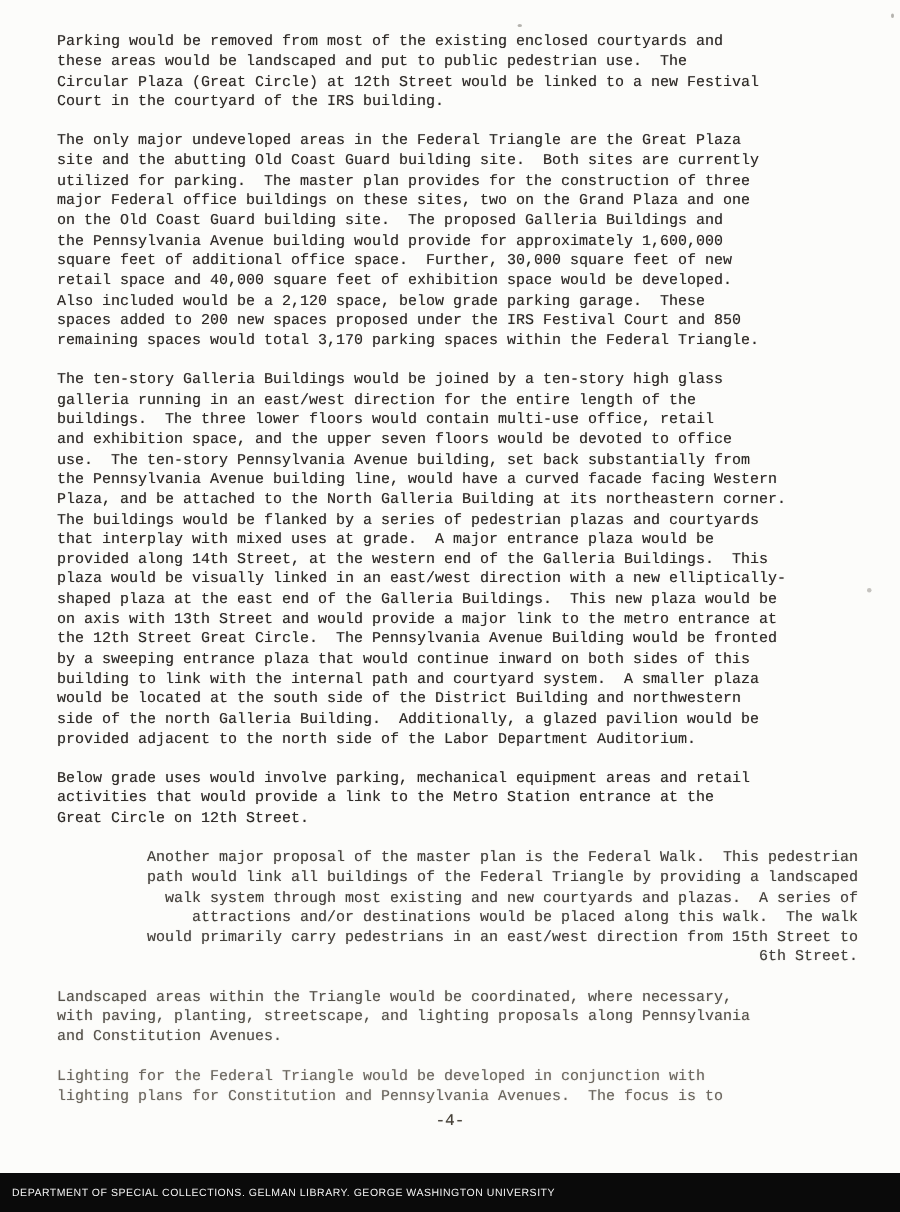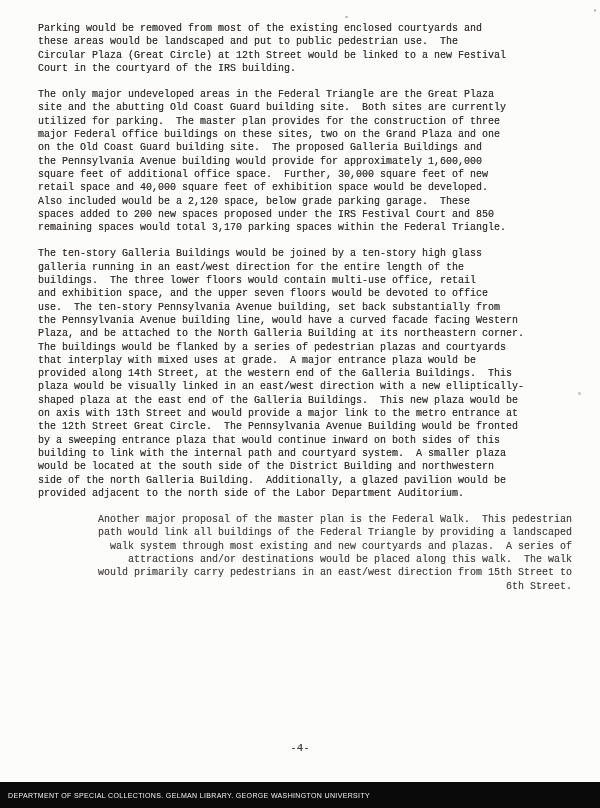--- a/index.html
+++ b/index.html
@@ -112,26 +112,34 @@
 provided along 14th Street, at the western end of the Galleria Buildings.  This
 plaza would be visually linked in an east/west direction with a new elliptically-
 shaped plaza at the east end of the Galleria Buildings.  This new plaza would be
 on axis with 13th Street and would provide a major link to the metro entrance at
 the 12th Street Great Circle.  The Pennsylvania Avenue Building would be fronted
 by a sweeping entrance plaza that would continue inward on both sides of this
 building to link with the internal path and courtyard system.  A smaller plaza
 would be located at the south side of the District Building and northwestern
 side of the north Galleria Building.  Additionally, a glazed pavilion would be
 provided adjacent to the north side of the Labor Department Auditorium.</p>
+    <p class="para">Below grade uses would involve parking, mechanical equipment areas and retail
+activities that would provide a link to the Metro Station entrance at the
+Great Circle on 12th Street.</p>
     <p class="para fade1">Another major proposal of the master plan is the Federal Walk.  This pedestrian
 path would link all buildings of the Federal Triangle by providing a landscaped
 walk system through most existing and new courtyards and plazas.  A series of
 attractions and/or destinations would be placed along this walk.  The walk
 would primarily carry pedestrians in an east/west direction from 15th Street to
 6th Street.</p>
+    <p class="para fade2">Landscaped areas within the Triangle would be coordinated, where necessary,
+with paving, planting, streetscape, and lighting proposals along Pennsylvania
+and Constitution Avenues.</p>
+    <p class="para fade3">Lighting for the Federal Triangle would be developed in conjunction with
+lighting plans for Constitution and Pennsylvania Avenues.  The focus is to</p>
   </div>
 
   <div class="page-number">-4-</div>
 
   <div class="speck s1"></div>
   <div class="speck s2"></div>
   <div class="speck s3"></div>
   <div class="speck s4"></div>
 
   <div class="footer-bar">

